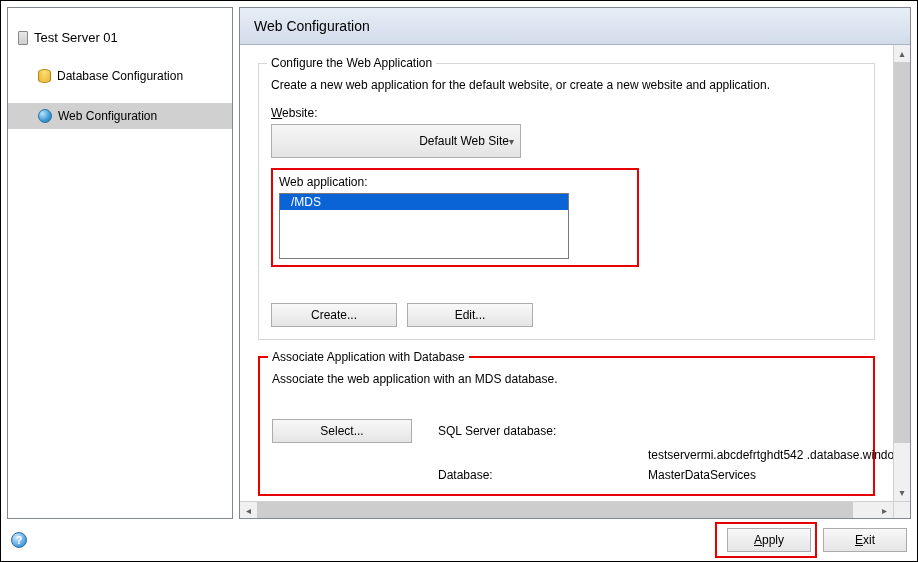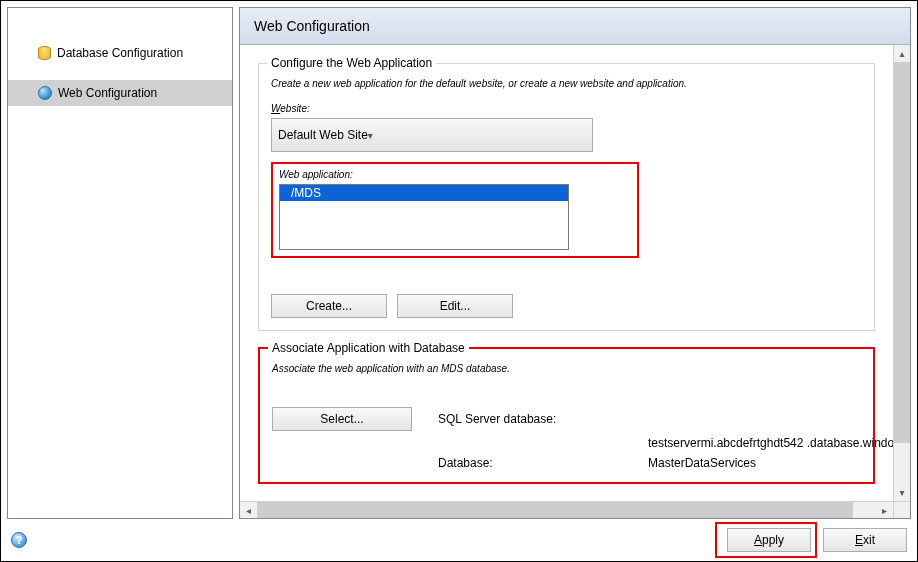--- a/index.html
+++ b/index.html
@@ -167,34 +167,33 @@
   }
   .group-legend {
     position: absolute;
     top: -8px;
     left: 8px;
     background: #fff;
     padding: 0 4px;
     font-size: 12px;
   }
   .label {
-    font-size: 10px;
+    font-size: 12px;
     margin-bottom: 4px;
-    font-style: italic;
   }
   .label .u { text-decoration: underline; }
   .combo {
-    width: 322px;
+    width: 250px;
     height: 22px;
     background: linear-gradient(#f6f6f6,#e4e4e4);
     border: 1px solid #adadad;
     display: flex;
     align-items: center;
     padding: 16px 6px;
-    justify-content: flex-start;
+    justify-content: flex-end;
     font-size: 12px;
   }
   .combo .chev { font-size: 10px; color: #555; }
   .red-inset {
     border: 2.5px solid #e60000;
     padding: 5px 6px 6px 6px;
     margin-top: 10px;
     width: 368px;
   }
   .listbox {
@@ -211,21 +210,21 @@
   .listitem.selected {
     background: #0a64d6;
     color: #fff;
   }
   .button-row {
     display: flex;
     gap: 10px;
     margin-top: 36px;
   }
   .btn {
-    width: 116px;
+    width: 126px;
     height: 24px;
     background: linear-gradient(#f8f8f8,#e5e5e5);
     border: 1px solid #acacac;
     font-size: 12px;
     display: flex;
     align-items: center;
     justify-content: center;
     cursor: default;
   }
   .assoc-grid {
@@ -266,20 +265,24 @@
   .exit-u { text-decoration: underline; }
   .val { white-space: nowrap; margin-top: 48px; }
 </style>
 </head>
 <body>
 
 <div class="window">
   <div class="main-area">
 
     <div class="sidebar">
+      <div class="tree-root">
+        <span class="server-icon"></span>
+        <span>Test Server 01</span>
+      </div>
       <div class="tree-child">
         <span class="db-icon"></span>
         <span>Database Configuration</span>
       </div>
       <div class="tree-child selected">
         <span class="web-icon"></span>
         <span>Web Configuration</span>
       </div>
     </div>
 

